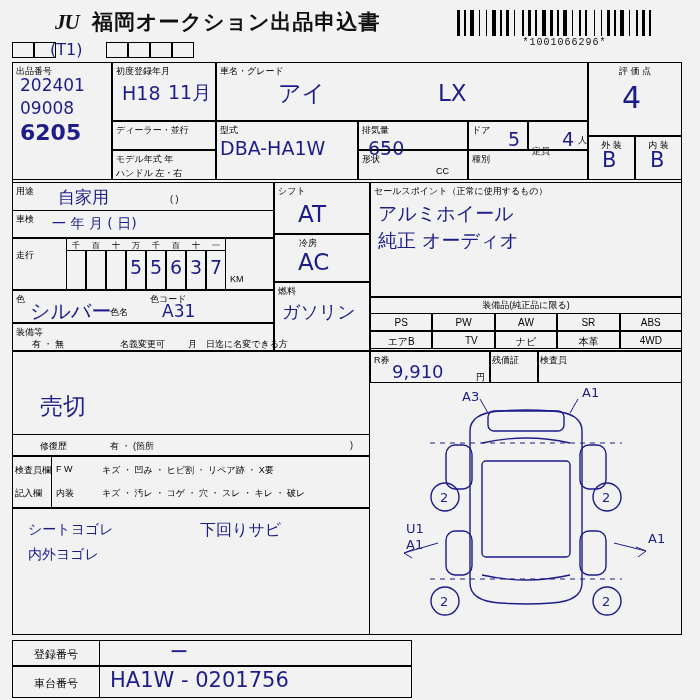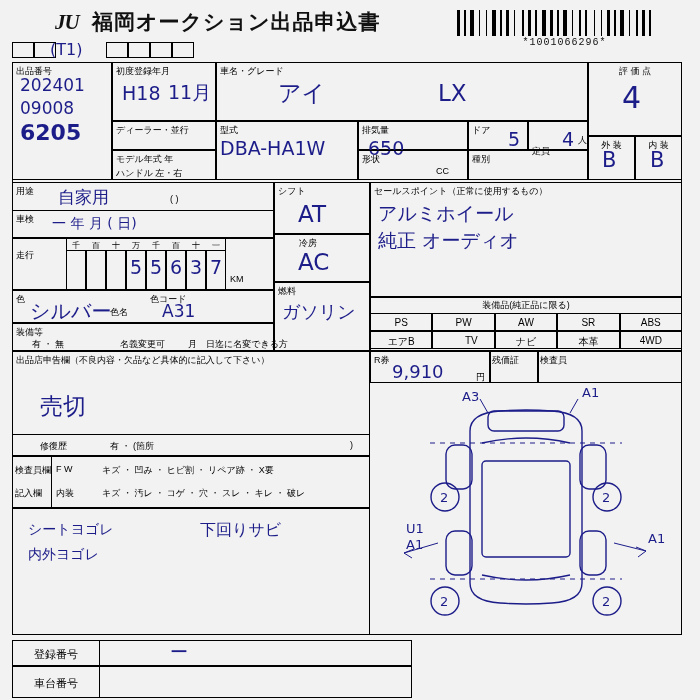--- a/index.html
+++ b/index.html
@@ -263,21 +263,20 @@
   <div class="box" style="left:360px;top:345px;width:120px;height:32px;"></div>
   <div class="lbl" style="left:364px;top:348px;">R券</div>
   <div class="hand" style="left:382px;top:355px;font-size:18px;">9,910</div>
   <div class="lbl" style="left:466px;top:365px;">円</div>
   <div class="box" style="left:480px;top:345px;width:48px;height:32px;"></div>
   <div class="lbl" style="left:482px;top:348px;">残価証</div>
   <div class="box" style="left:528px;top:345px;width:144px;height:32px;"></div>
   <div class="lbl" style="left:530px;top:348px;">検査員</div>
 
   <div class="box" style="left:2px;top:345px;width:358px;height:105px;"></div>
-  <div class="lbl" style="left:6px;top:348px;">出品店申告欄（不良内容・欠品など具体的に記入して下さい）</div>
   <div class="hand" style="left:30px;top:385px;font-size:23px;">売切</div>
   <div class="box" style="left:2px;top:428px;width:358px;height:22px;"></div>
   <div class="lbl" style="left:30px;top:434px;">修復歴</div>
   <div class="lbl" style="left:100px;top:434px;">有 ・ (箇所</div>
   <div class="lbl" style="left:340px;top:434px;">)</div>
 
   <div class="box" style="left:2px;top:450px;width:358px;height:52px;"></div>
   <div class="box" style="left:2px;top:450px;width:40px;height:52px;"></div>
   <div class="lbl" style="left:5px;top:458px;">検査員欄</div>
   <div class="lbl" style="left:5px;top:481px;">記入欄</div>
@@ -336,14 +335,15 @@
   </svg>
 
   <div class="box" style="left:2px;top:634px;width:400px;height:26px;"></div>
   <div class="box" style="left:2px;top:634px;width:88px;height:26px;"></div>
   <div class="lbl center" style="left:2px;top:641px;width:88px;font-size:11px;text-align:center;">登録番号</div>
   <div class="hand" style="left:160px;top:634px;font-size:18px;">ー</div>
 
   <div class="box" style="left:2px;top:660px;width:400px;height:32px;"></div>
   <div class="box" style="left:2px;top:660px;width:88px;height:32px;"></div>
   <div class="lbl center" style="left:2px;top:670px;width:88px;font-size:11px;">車台番号</div>
+  <div class="hand" style="left:100px;top:662px;font-size:21px;">HA1W - 0201756</div>
 
 </div>
 
 </body></html>

